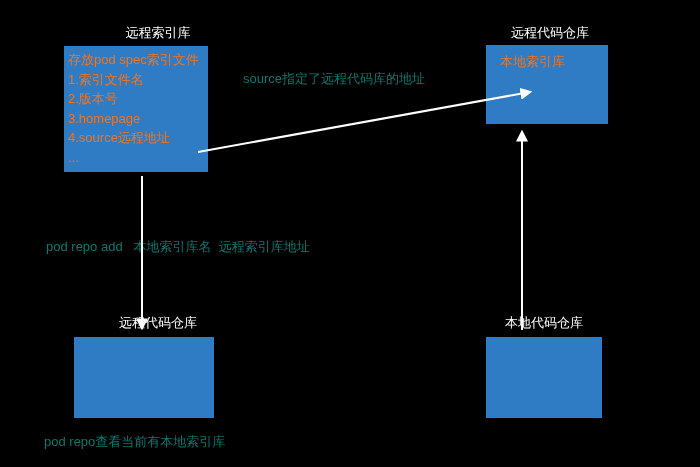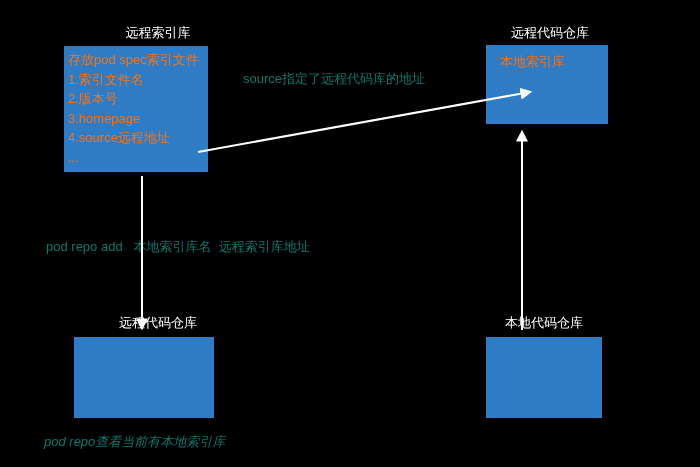--- a/index.html
+++ b/index.html
@@ -72,21 +72,21 @@
   <div class="box-text" style="left:500px; top:52px; width:110px;">本地索引库</div>
 
   <div class="box" style="left:74px; top:337px; width:140px; height:81px;"></div>
   <div class="box-text" style="left:80px; top:343px; width:130px;"></div>
 
   <div class="box" style="left:486px; top:337px; width:116px; height:81px;"></div>
   <div class="box-text" style="left:492px; top:343px; width:110px;"></div>
 
   <div class="label" style="left:243px; top:70px;">source指定了远程代码库的地址</div>
   <div class="label" style="left:14px; top:238px;margin-left:32px;">pod repo add   本地索引库名  远程索引库地址</div>
-  <div class="label" style="left:44px; top:433px;font-style:italic;">pod repo查看当前有本地索引库</div>
+  <div class="label" style="left:44px; top:433px;">pod repo查看当前有本地索引库</div>
 
   <svg class="arrows" viewBox="0 0 700 467">
     <defs>
       <marker id="wharrow" viewBox="0 0 10 10" refX="8" refY="5" markerWidth="6" markerHeight="6" orient="auto-start-reverse">
         <path d="M 0 0 L 10 5 L 0 10 z" fill="#ffffff"></path>
       </marker>
     </defs>
     <line x1="142" y1="176" x2="142" y2="328" stroke="#ffffff" stroke-width="2" marker-end="url(#wharrow)"></line>
     <line x1="198" y1="152" x2="530" y2="92" stroke="#ffffff" stroke-width="2" marker-end="url(#wharrow)"></line>
     <line x1="522" y1="330" x2="522" y2="132" stroke="#ffffff" stroke-width="2" marker-end="url(#wharrow)"></line>

